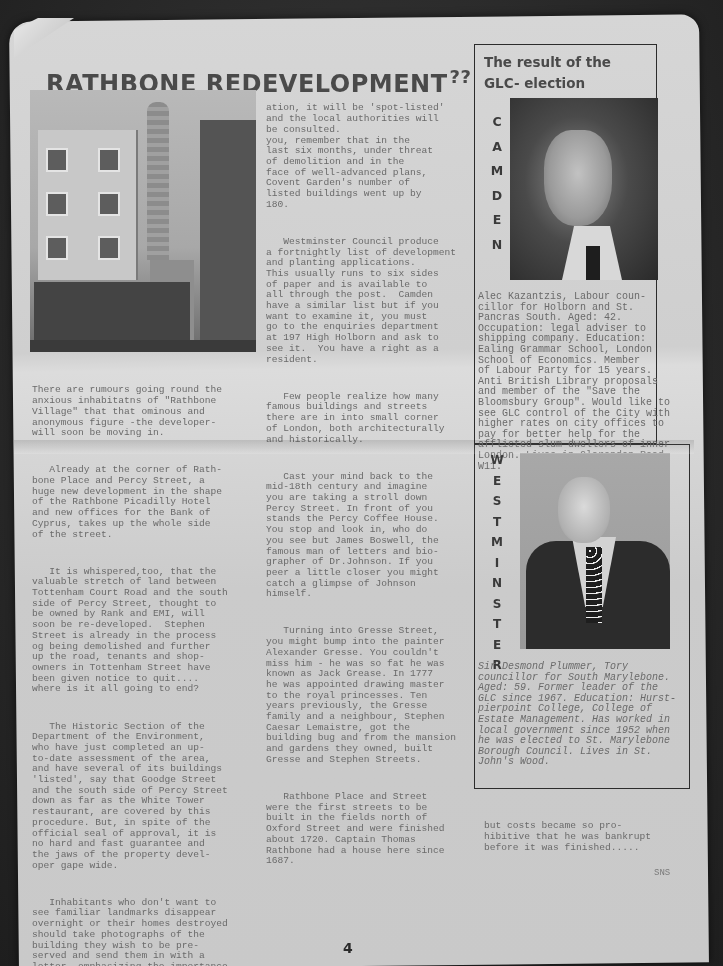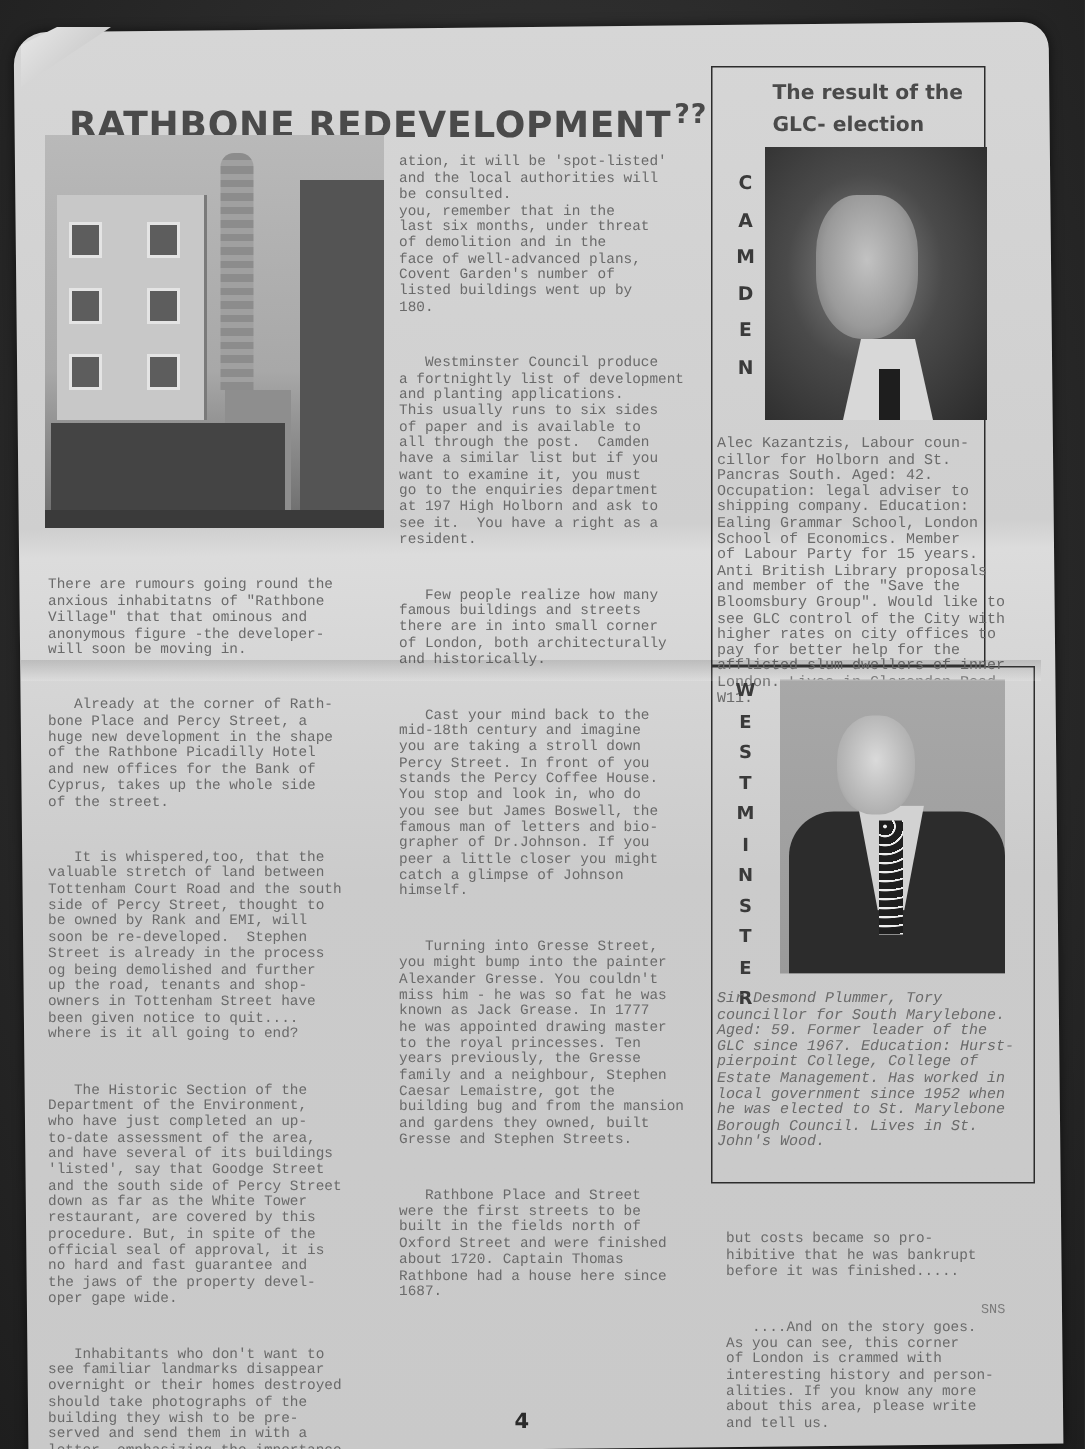--- a/index.html
+++ b/index.html
@@ -54,21 +54,21 @@
     position: absolute; left: 474px; top: 44px; width: 183px; height: 400px;
     border: 1.5px solid #2c2c2c;
   }
   .glc-box2 {
     position: absolute; left: 474px; top: 444px; width: 216px; height: 345px;
     border: 1.5px solid #2c2c2c; border-top: 1.5px solid #2c2c2c;
   }
   .glc-title {
     position: absolute; left: 484px; top: 52px; width: 160px;
     font-family: "DejaVu Sans", sans-serif; font-weight: bold; font-size: 13.5px;
-    line-height: 21px; color: #4a4a4a; margin-left: 31px;
+    line-height: 21px; color: #4a4a4a;
   }
   .vert {
     position: absolute; font-family: "DejaVu Sans", sans-serif; font-weight: bold;
     color: #3a3a3a; font-size: 12.5px; line-height: 24.5px; width: 14px; text-align: center;
     white-space: pre;
   }
   .vert-camden { left: 490px; top: 110px; }
   .vert-west { left: 490px; top: 450px; font-size: 12px; line-height: 20.5px; }
   .portrait1 {
     position: absolute; left: 510px; top: 98px; width: 148px; height: 182px;
@@ -313,25 +313,18 @@
 Estate Management. Has worked in
 local government since 1952 when
 he was elected to St. Marylebone
 Borough Council. Lives in St.
 John's Wood.</div>
 
 <div class="col col-right-tail">
   <p>but costs became so pro-
 hibitive that he was bankrupt
 before it was finished.....</p>
-  <p>   ....And on the story goes.
-As you can see, this corner
-of London is crammed with
-interesting history and person-
-alities. If you know any more
-about this area, please write
-and tell us.</p>
 </div>
 <div class="signature">SNS</div>
 
 <div class="page-number">4</div>
 
 <div class="shadow-band"></div>
 
 </body></html>

